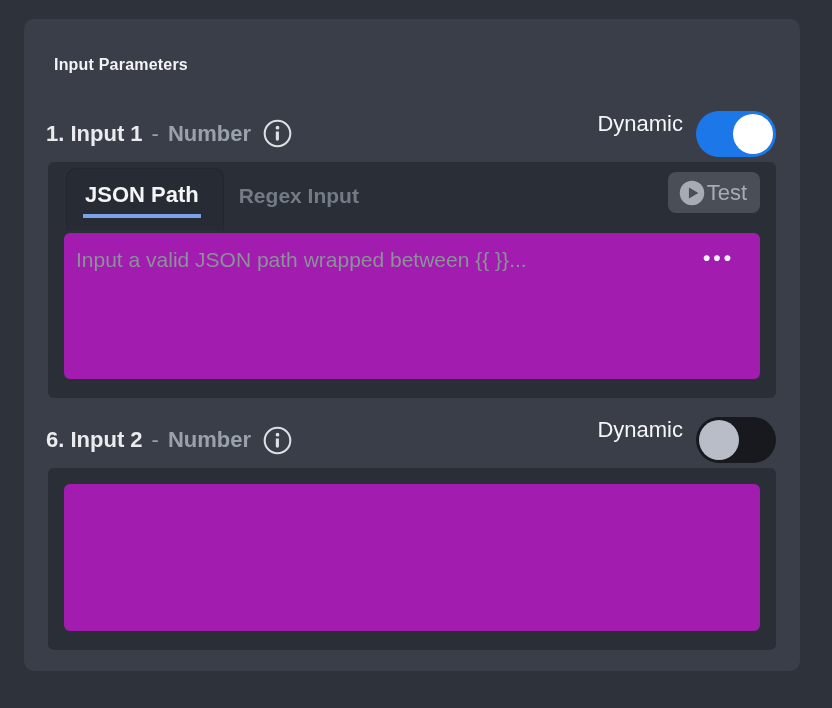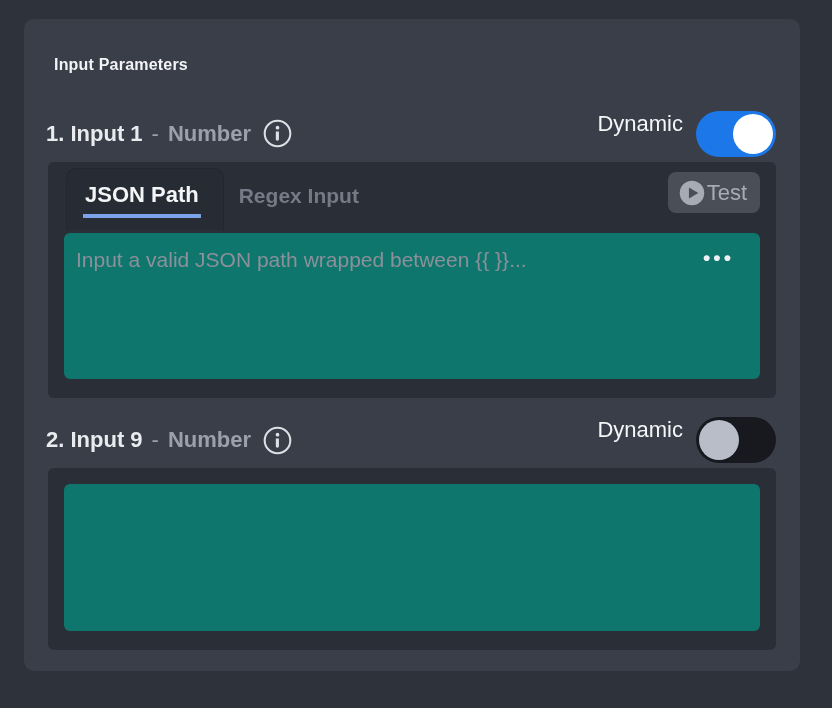--- a/index.html
+++ b/index.html
@@ -150,21 +150,21 @@
     font-size: 22px;
     cursor: pointer;
   }
   .play-icon { display: inline-flex; }
 
   .editor-wrap { position: relative; }
   .editor {
     display: block;
     width: 100%;
     box-sizing: border-box;
-    background: #0f766e;
+    background: #a21caf;
     border: none;
     border-radius: 6px;
     resize: none;
     outline: none;
     color: #e8eaee;
     font-family: "Liberation Sans", sans-serif;
     font-size: 21px;
     padding: 15px 64px 15px 12px;
   }
   .editor::placeholder { color: #8b9099; opacity: 1; }
@@ -227,21 +227,21 @@
           <span>Test</span>
         </button>
       </div>
       <div class="editor-wrap">
         <textarea class="editor" placeholder="Input a valid JSON path wrapped between {{ }}..." style=""></textarea>
         <span class="ellipsis">•••</span>
       </div>
     </div>
 
     <div class="param-header second">
-      <span class="param-name">2. Input 9</span>
+      <span class="param-name">6. Input 2</span>
       <span class="param-sep">-</span>
       <span class="param-type">Number</span>
       <span class="info-icon">
         <svg width="29" height="29" viewBox="0 0 24 24">
           <circle cx="12" cy="12" r="10.6" fill="none" stroke="currentColor" stroke-width="1.7"></circle>
           <circle cx="12" cy="7.2" r="1.55" fill="currentColor"></circle>
           <path d="M10.6 10.4h2.6v6.4c0 .6-.5 1.1-1.3 1.1s-1.3-.5-1.3-1.1z" fill="currentColor"></path>
         </svg>
       </span>
       <span class="dynamic-wrap">

